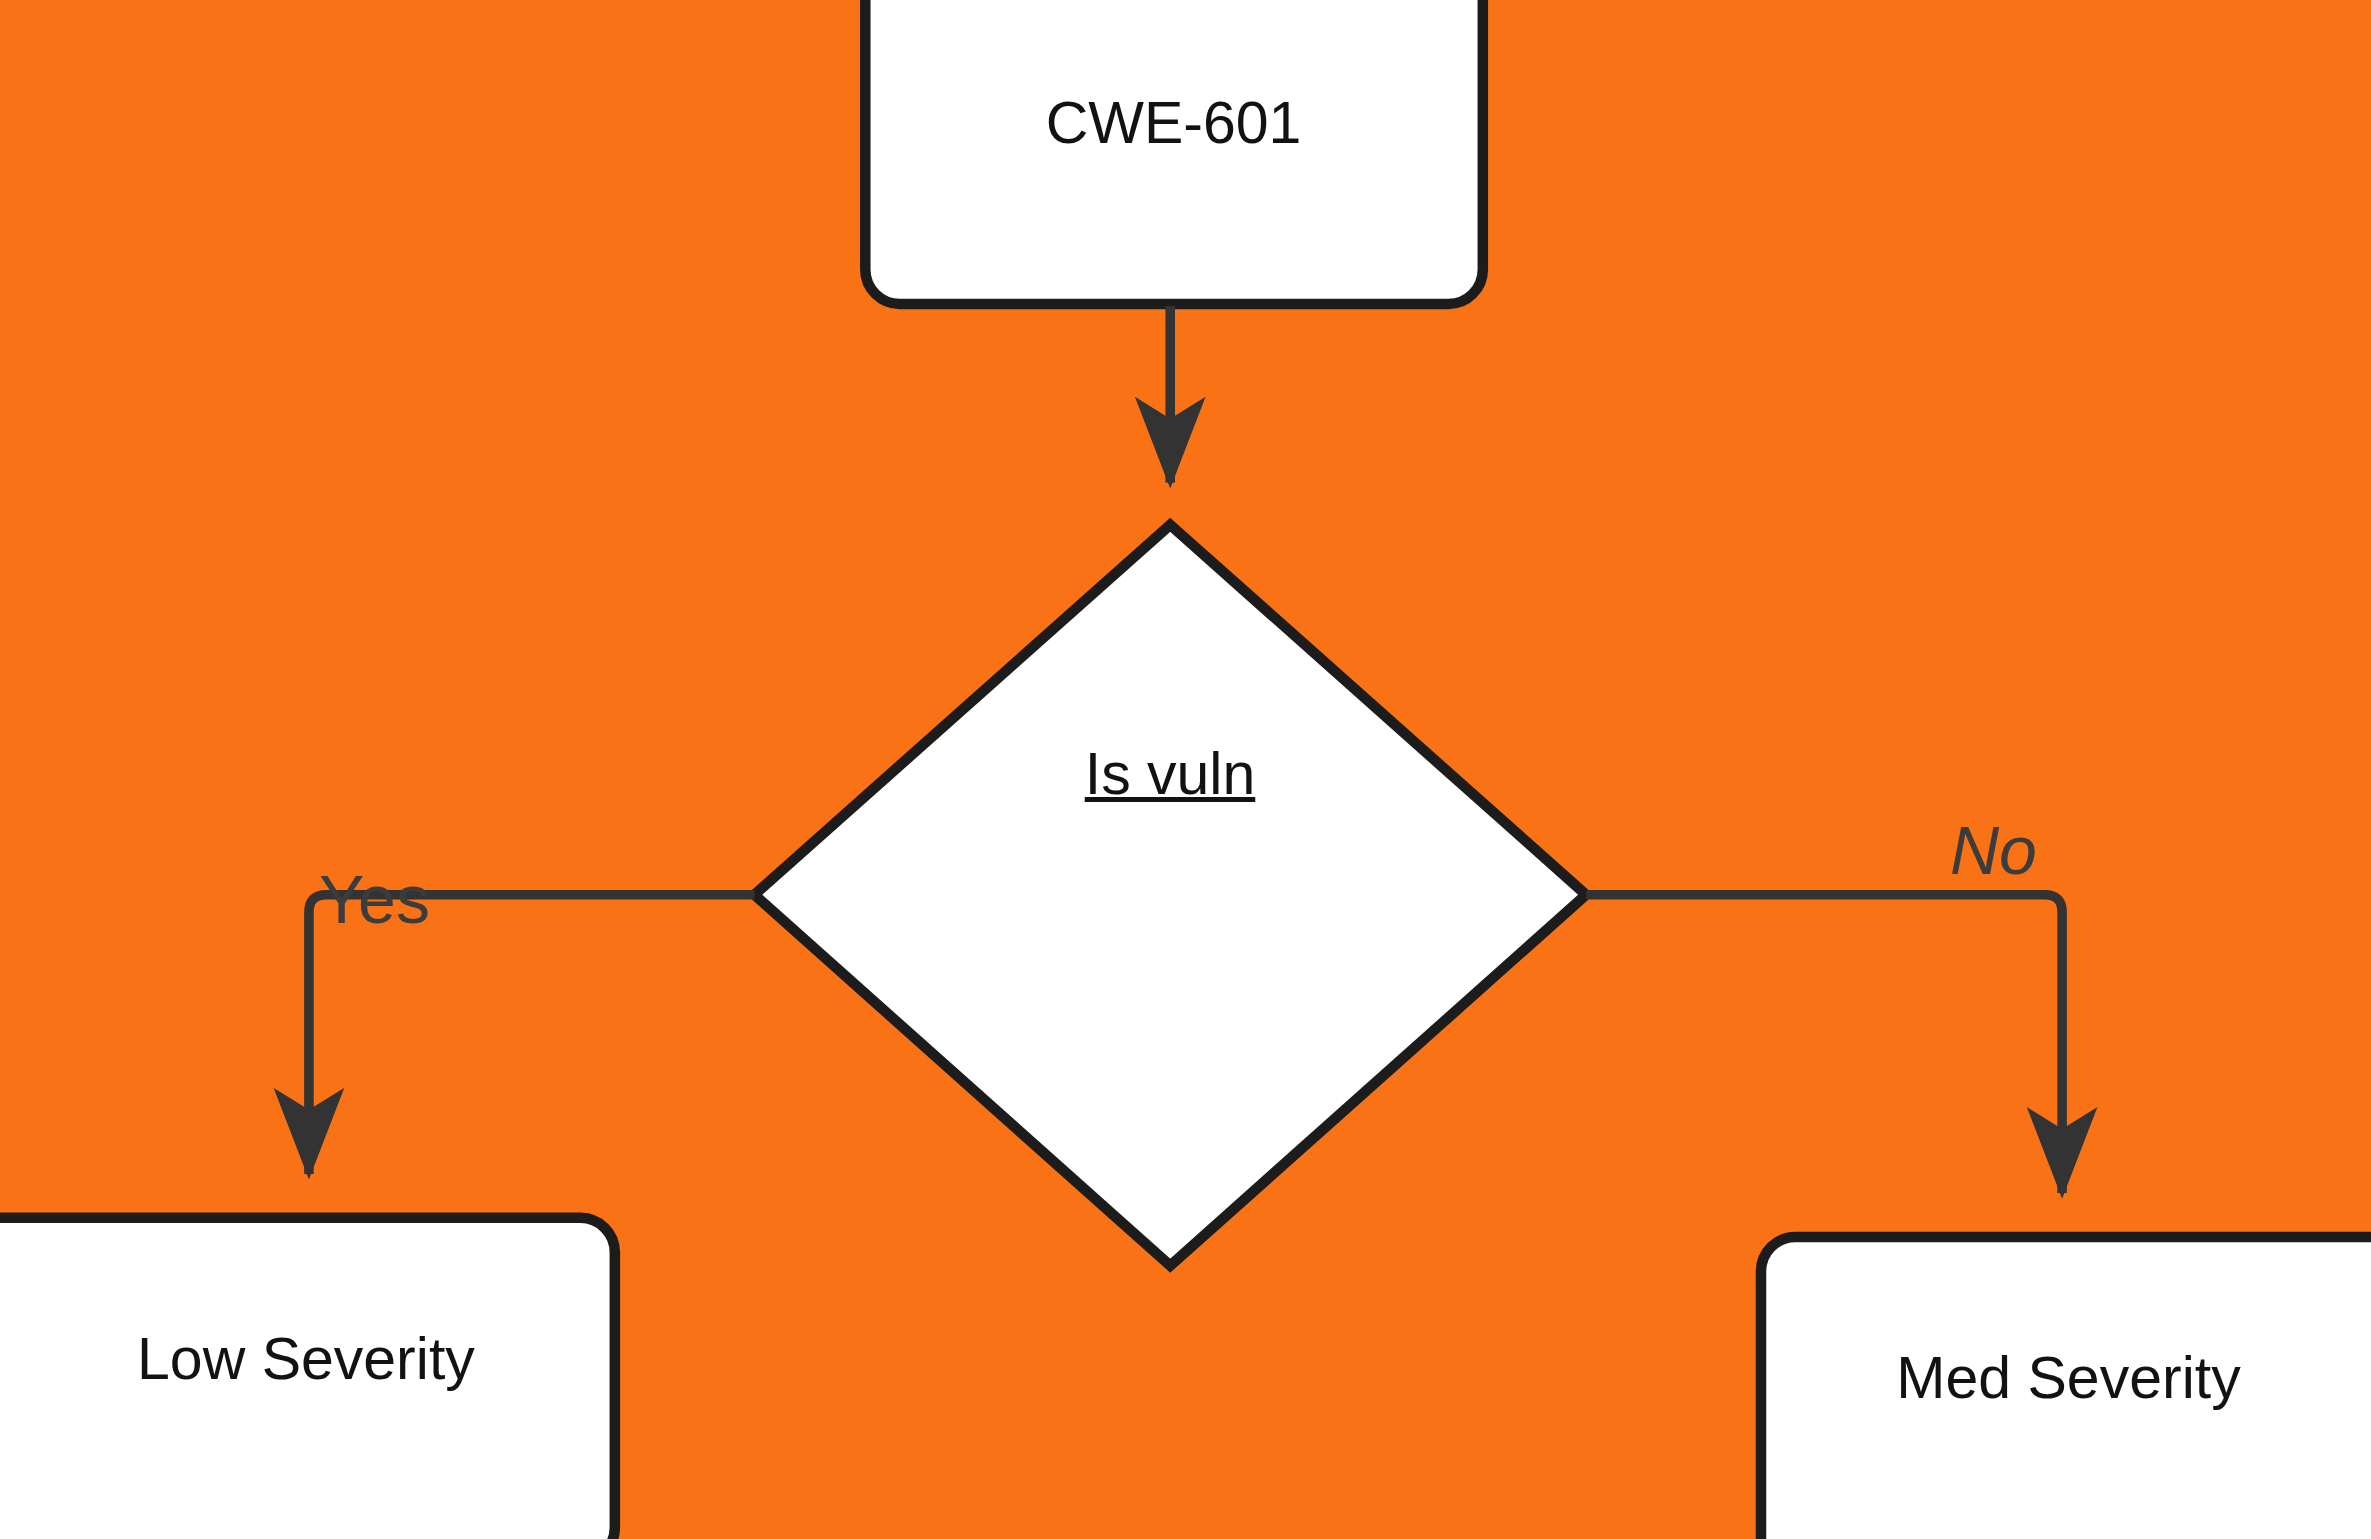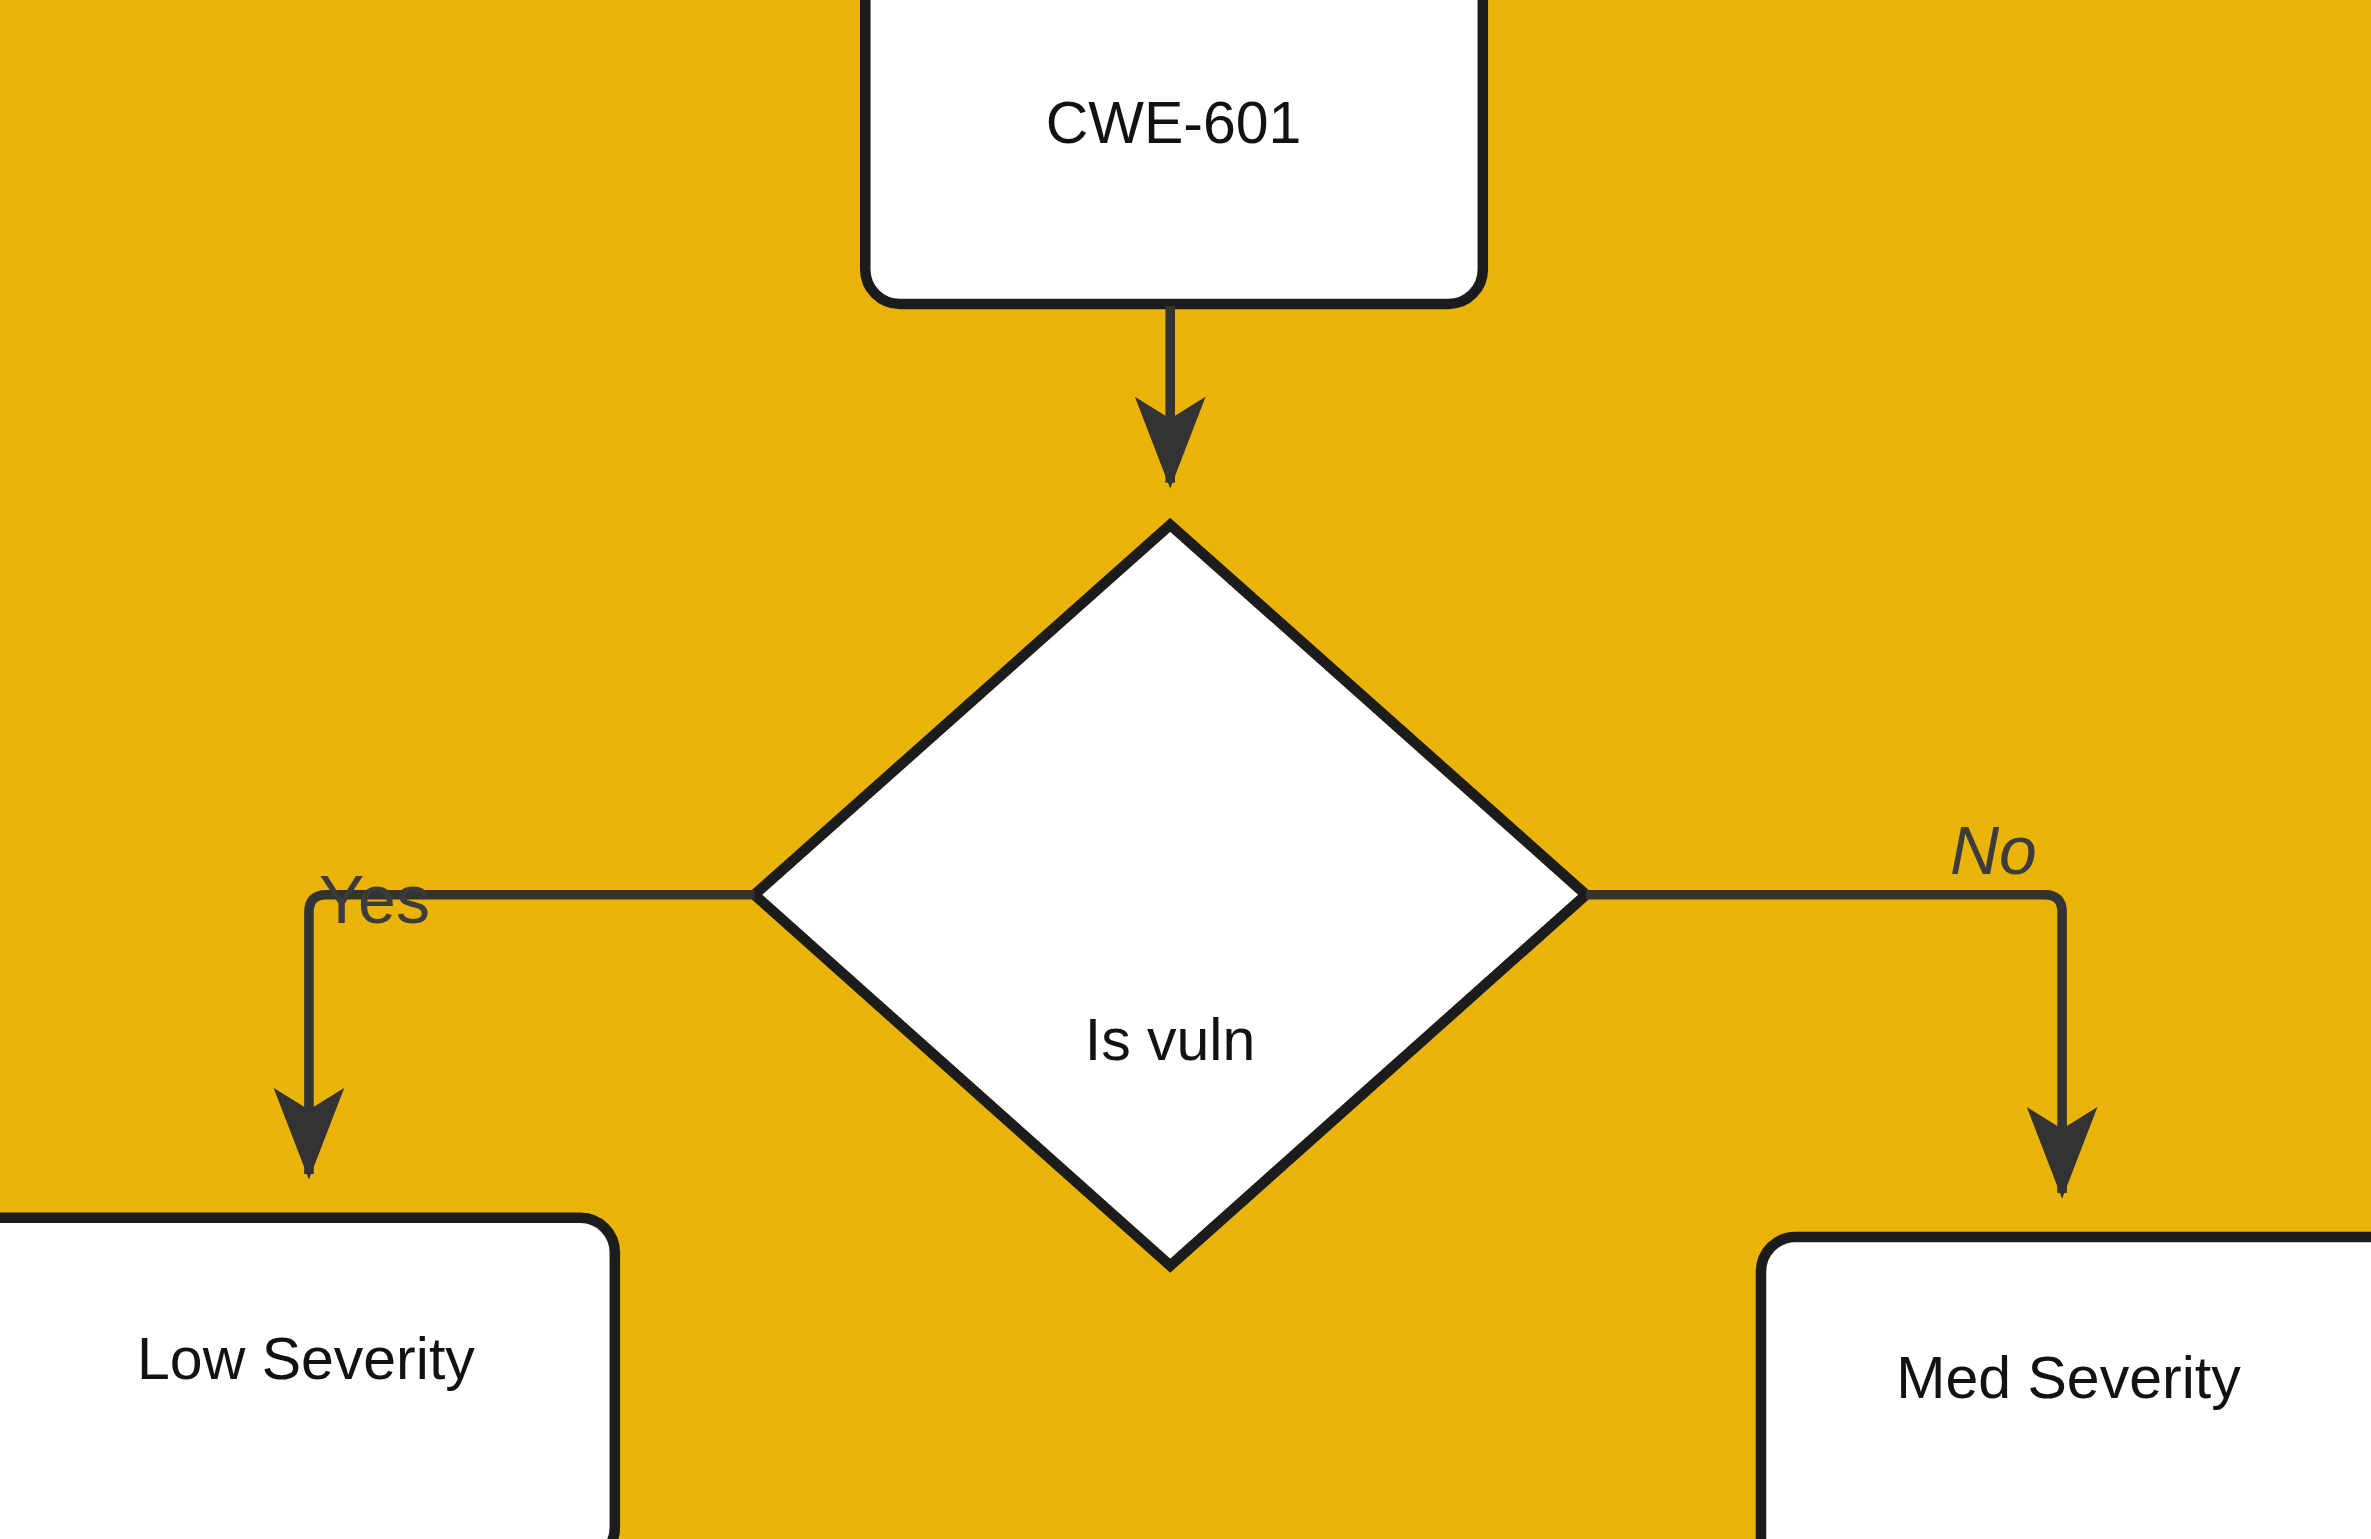--- a/index.html
+++ b/index.html
@@ -4,21 +4,21 @@
 <style>
   html, body {
     margin: 0;
     padding: 0;
     background: #000000;
   }
   #canvas {
     position: relative;
     width: 2372px;
     height: 1540px;
-    background: #eab308;
+    background: #f97316;
     overflow: hidden;
     font-family: "Liberation Sans", sans-serif;
   }
   #flow-svg {
     position: absolute;
     top: 0;
     left: 0;
     width: 2372px;
     height: 1540px;
   }
@@ -47,24 +47,25 @@
   
   #label-start {
     left: 860px;
     top: -57px;
     width: 627px;
     height: 361px;
   }
   
   #label-decision {
     left: 883px;
-    top: 713px;
+    top: 740px;
     width: 574px;
     height: 363px;
-    justify-content: flex-end;
+    justify-content: space-between;
+    text-decoration: underline;
   }
   
   #label-low {
     left: -7.6px;
     top: 1212px;
     width: 627px;
     height: 296px;
   }
   
   #label-med {

